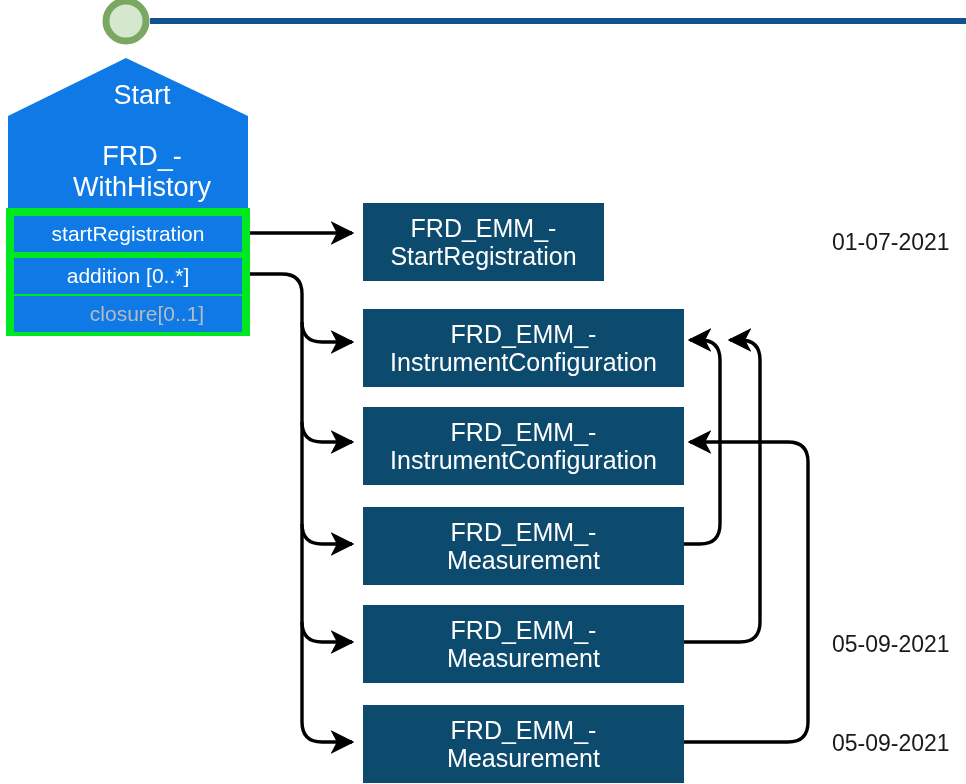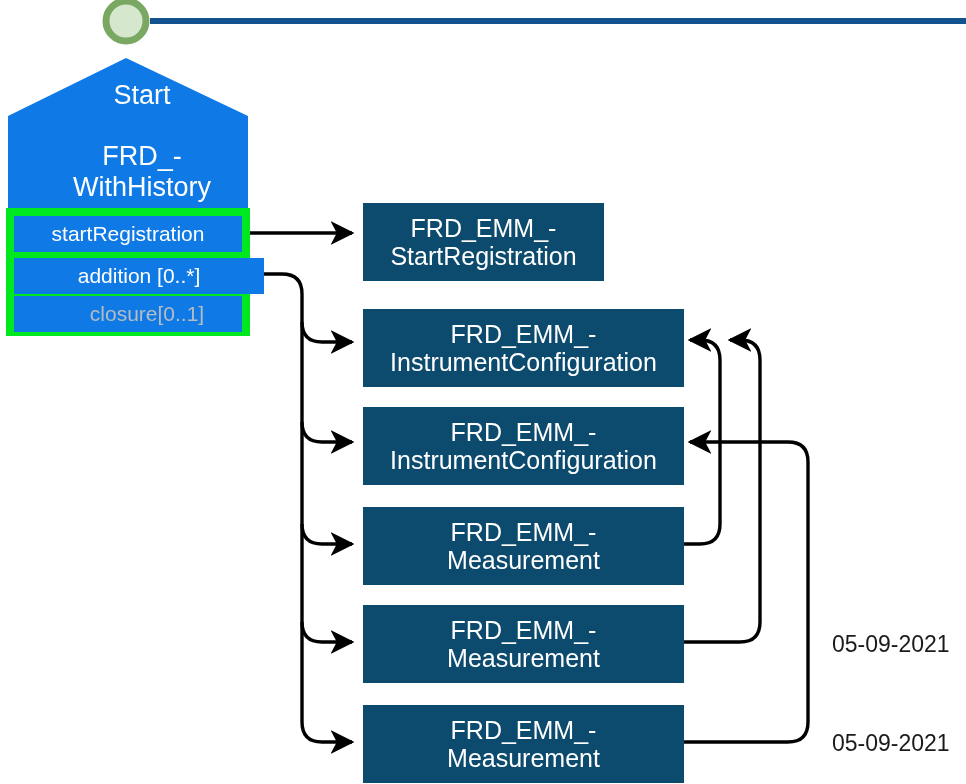--- a/index.html
+++ b/index.html
@@ -122,21 +122,21 @@
   <div class="start-text-block">
     <div class="start-title">Start</div>
     <div class="start-gap"></div>
     <div class="start-name">FRD_-</div>
     <div class="start-name">WithHistory</div>
   </div>
 
   <div class="attr-box" style="left:14px; top:216px; width:228px; height:36px;">
     <span>startRegistration</span>
   </div>
-  <div class="attr-box" style="left:14px; top:258px; width:250px; height:36px;">
+  <div class="attr-box" style="left:14px; top:258px; width:228px; height:36px;">
     <span>addition [0..*]</span>
   </div>
   <div class="attr-box muted" style="left:14px; top:296px; width:228px; height:36px;">
     <span>closure[0..1]</span>
   </div>
 
   <div class="proc-box" style="left:363px; top:203px; width:241px; height:78px;">
     <span class="proc-line">FRD_EMM_-</span>
     <span class="proc-line">StartRegistration</span>
   </div>
@@ -159,16 +159,17 @@
   <div class="proc-box" style="left:363px; top:605px; width:321px; height:78px;">
     <span class="proc-line">FRD_EMM_-</span>
     <span class="proc-line">Measurement</span>
   </div>
 
   <div class="proc-box" style="left:363px; top:705px; width:321px; height:78px;">
     <span class="proc-line">FRD_EMM_-</span>
     <span class="proc-line">Measurement</span>
   </div>
 
+  <div class="date-label" style="left:832px; top:229px;">01-07-2021</div>
   <div class="date-label" style="left:832px; top:631px;">05-09-2021</div>
   <div class="date-label" style="left:832px; top:730px;">05-09-2021</div>
 
 </div>
 
 </body></html>

